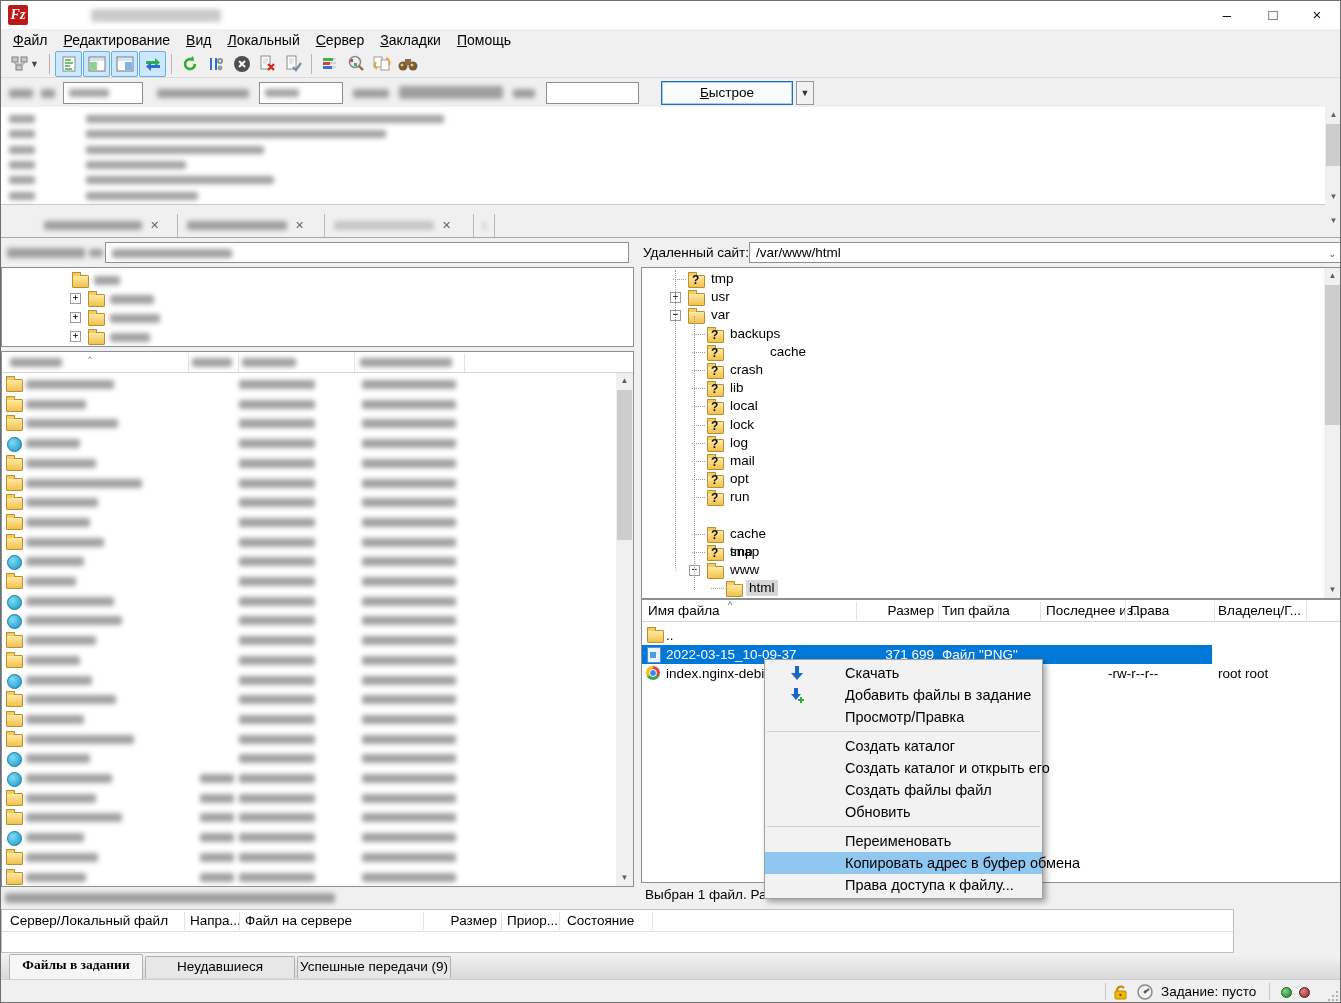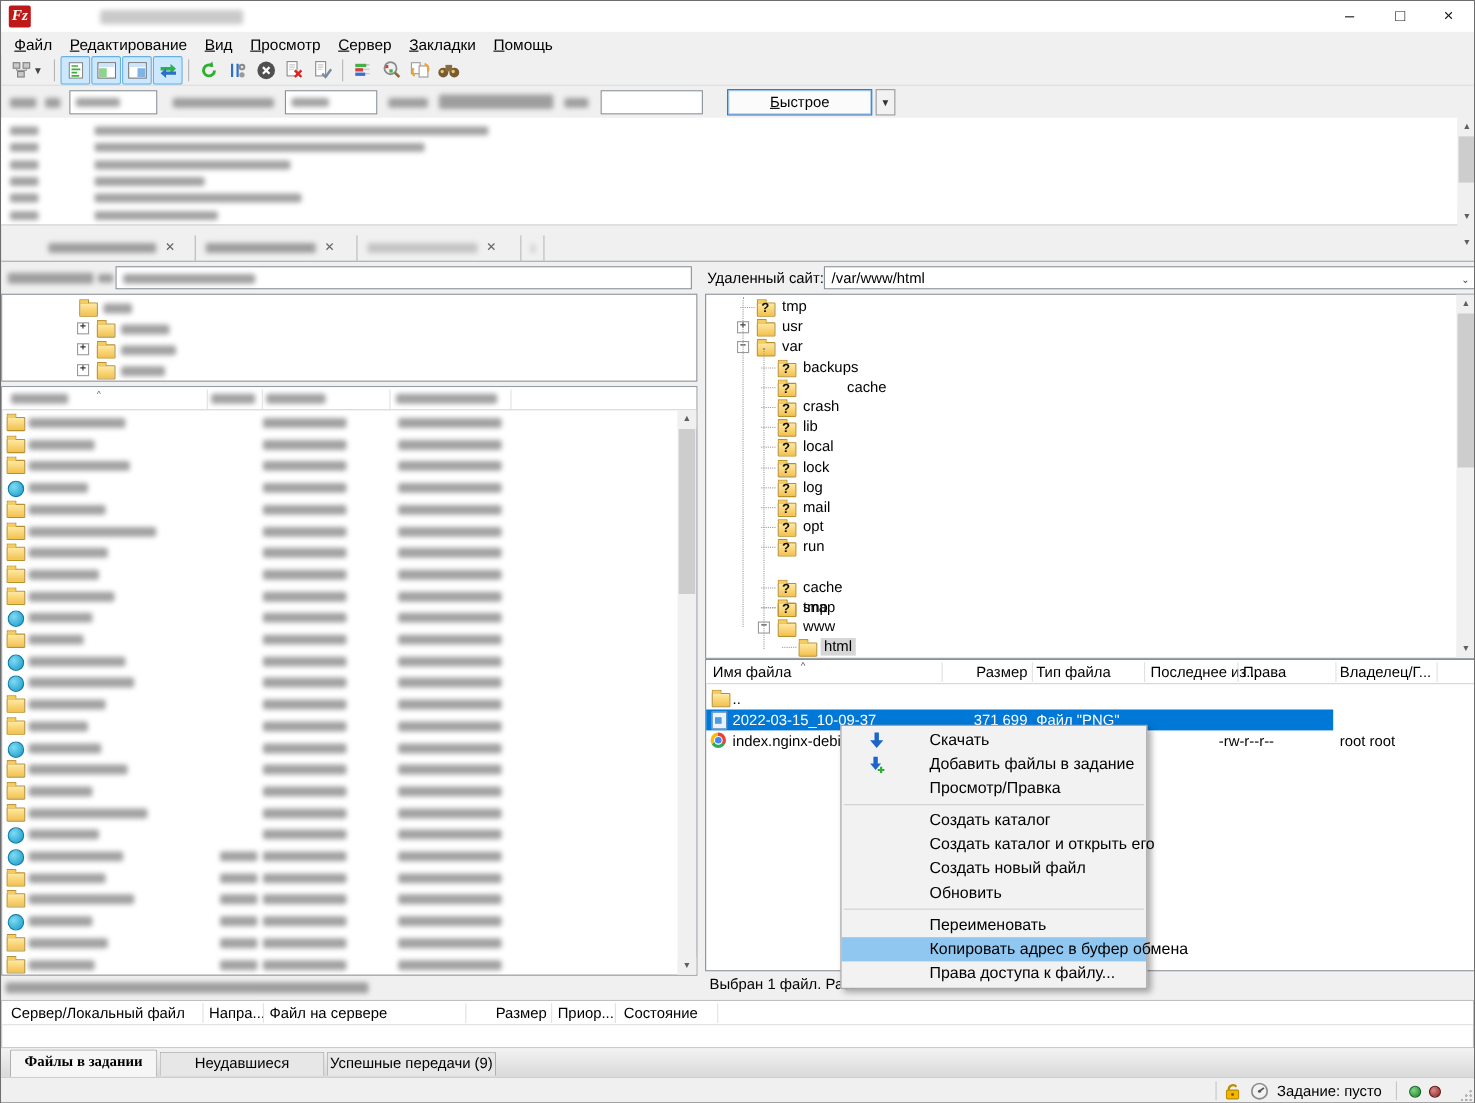--- a/index.html
+++ b/index.html
@@ -76,21 +76,21 @@
   .frow .cell{position:absolute;font-size:13.5px;line-height:19px;white-space:nowrap;}
   .frow.sel{background:#0078d7;color:#fff;}
   
   #cmenu{left:763px;top:658px;width:279px;background:#f2f2f2;border:1px solid #a0a0a0;
          box-shadow:3px 3px 6px rgba(0,0,0,.35);padding:2px 0;}
   .mitem{position:relative;height:22px;line-height:22px;padding-left:80px;font-size:14.5px;white-space:nowrap;}
   .mitem.hl{background:#8fc7f0;}
   .msep{height:1px;background:#d0d0d0;margin:3px 2px;}
   .micon{position:absolute;left:24px;top:3px;width:16px;height:16px;}
   
-  #queue{left:0;top:908px;width:1339px;height:44px;background:#fff;border:1px solid #bfbfbf;padding-left:14px;}
+  #queue{left:0;top:908px;width:1233px;height:44px;background:#fff;border:1px solid #bfbfbf;padding-left:14px;}
   #qhdr{left:0;top:0;width:100%;height:22px;background:#fff;border-bottom:1px solid #e0e0e0;}
   .qlabel{position:absolute;top:0;font-size:13.5px;line-height:22px;white-space:nowrap;}
   
   #qtabs{left:0;top:952px;width:1339px;height:26px;background:linear-gradient(#f3f3f3,#d9d9d9);}
   .qtab{position:absolute;top:3px;height:21px;background:#e7e7e7;border:1px solid #b0b0b0;border-bottom:none;
         text-align:center;font-size:13.5px;line-height:20px;border-radius:2px 2px 0 0;}
   .qtab.active{top:1px;height:24px;background:#f6f6f6;font-weight:bold;}
   
   #statusbar{left:0;top:978px;width:1339px;height:24px;background:#f0f0f0;border-top:1px solid #cfcfcf;}
   .vsep{position:absolute;top:3px;width:1px;height:17px;background:#c6c6c6;}
@@ -114,21 +114,21 @@
     <div class="abs blur light" style="left:90px;top:8px;width:130px;height:13px;"></div>
     <div class="winbtn abs" style="left:1203px;">–</div>
     <div class="winbtn abs" style="left:1249px;">□</div>
     <div class="winbtn abs" style="left:1293px;">×</div>
   </div>
 
   <div id="menubar" class="abs">
       <div class="menu-item"><span class="ul">Файл</span></div>
       <div class="menu-item"><span class="ul">Редактирование</span></div>
       <div class="menu-item"><span class="ul">Вид</span></div>
-      <div class="menu-item"><span class="ul">Просмотр</span></div>
+      <div class="menu-item"><span class="ul">Локальный</span></div>
       <div class="menu-item"><span class="ul">Сервер</span></div>
       <div class="menu-item"><span class="ul">Закладки</span></div>
       <div class="menu-item"><span class="ul">Помощь</span></div>
     </div>
 
   <div id="toolbar" class="abs">
     <div class="tbtn" style="width:38px;">
       <svg width="17" height="16">
           <g stroke="#7e7e7e" fill="#c9c9c9">
             <rect x="1" y="1" width="6" height="5"></rect>
@@ -699,20 +699,20 @@
             <path d="M6 1h4v7h4l-6 7-6-7h4z" fill="#1c66c9"></path>
           </svg></div></div>
       <div class="mitem">Добавить файлы в задание<div class="micon"><svg width="16" height="16">
             <path d="M5 1h4v6h3l-5 6-5-6h3z" fill="#1c66c9"></path>
             <path d="M11 10h2v2h2v2h-2v2h-2v-2H9v-2h2z" fill="#2faf2f"></path>
           </svg></div></div>
       <div class="mitem">Просмотр/Правка</div>
       <div class="msep"></div>
       <div class="mitem">Создать каталог</div>
       <div class="mitem">Создать каталог и открыть его</div>
-      <div class="mitem">Создать новый файл</div>
+      <div class="mitem">Создать файлы файл</div>
       <div class="mitem">Обновить</div>
       <div class="msep"></div>
       <div class="mitem">Переименовать</div>
       <div class="mitem hl">Копировать адрес в буфер обмена</div>
       <div class="mitem">Права доступа к файлу...</div>
     </div>
 </div>
 
 </body></html>

